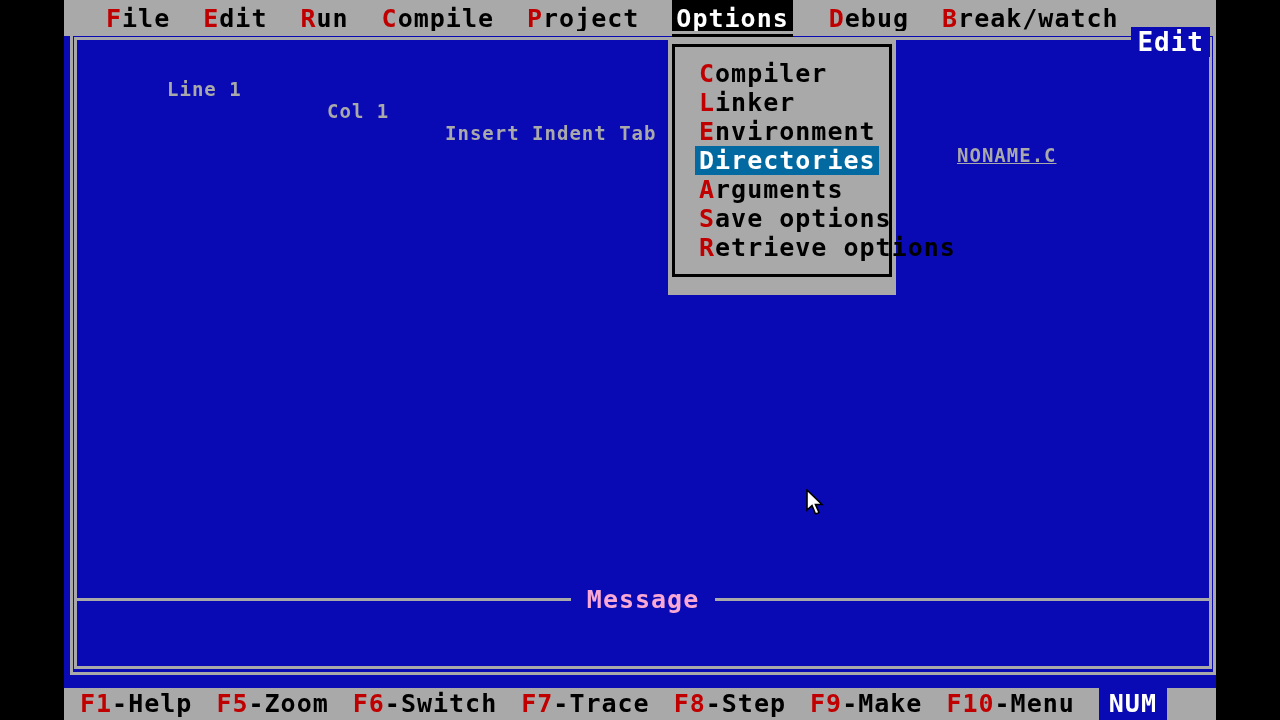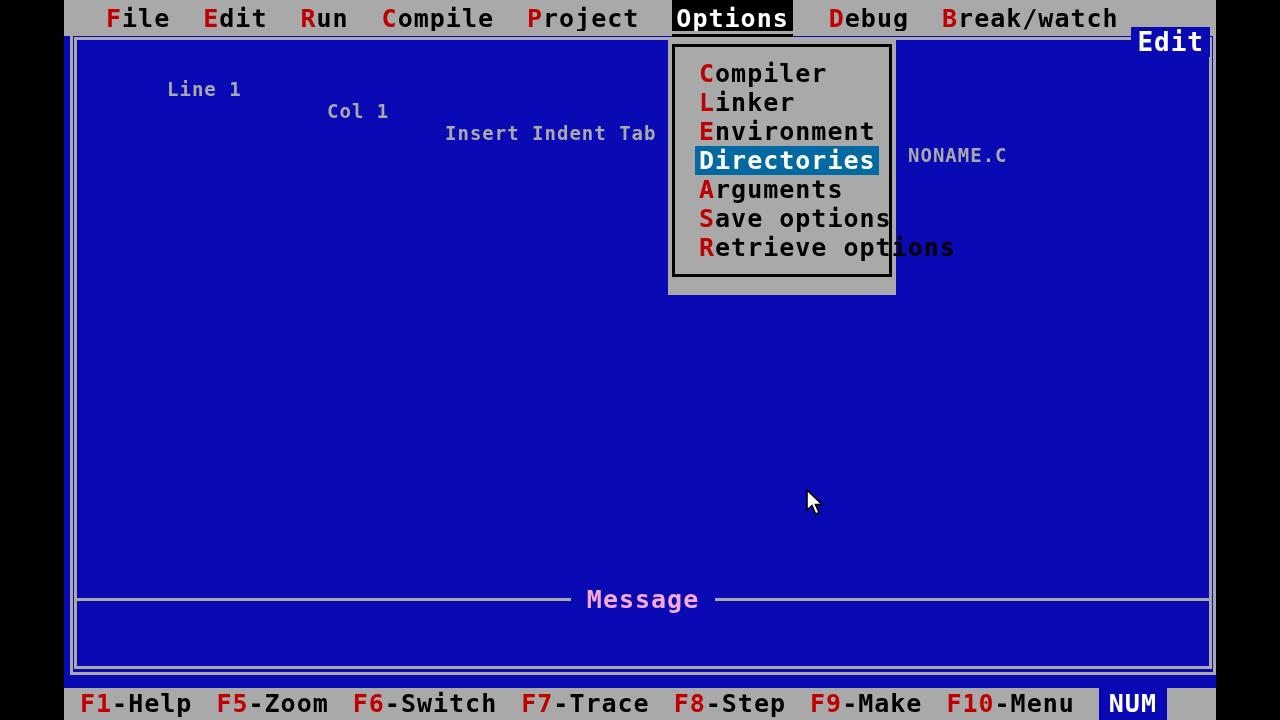--- a/index.html
+++ b/index.html
@@ -127,21 +127,21 @@
     color: #a9a9a9;
     font-size: 19px;
     font-weight: bold;
     letter-spacing: 1px;
     white-space: pre;
     padding-left: 33px;
   }
   .st-line  { position: absolute; left: 90px;  }
   .st-col   { position: absolute; left: 250px; }
   .st-flags { position: absolute; left: 368px; }
-  .st-file  { position: absolute; left: 831px; }
+  .st-file  { position: absolute; left: 880px; text-decoration: underline; }
 
   
   .msg-divider {
     position: absolute;
     left: 0; bottom: 52px;
     width: 1132px;
     height: 30px;
     display: flex;
     align-items: center;
   }

